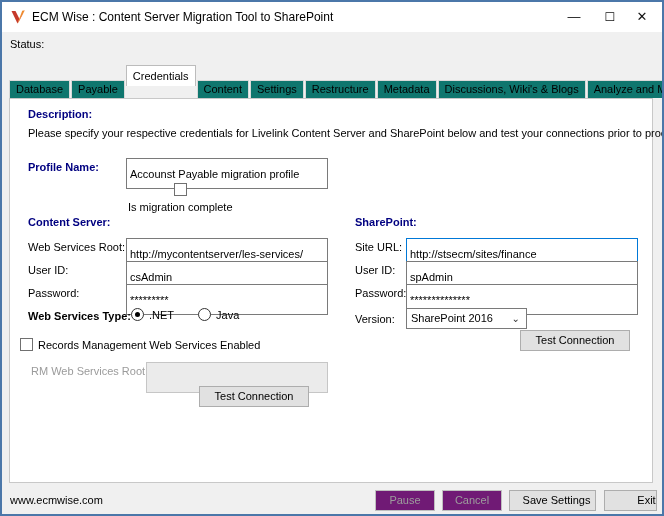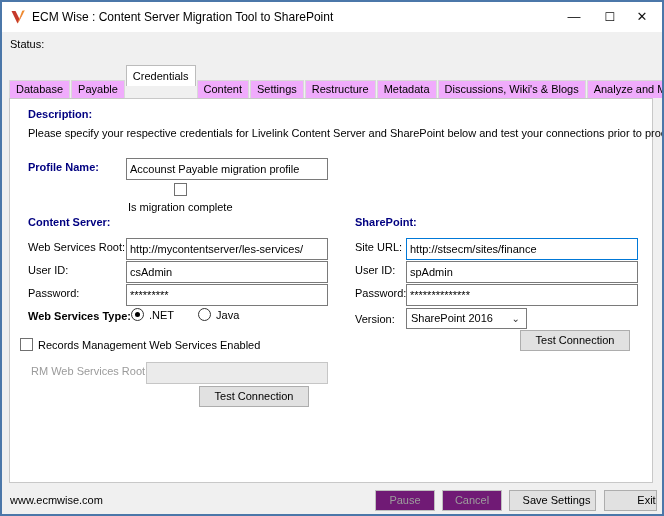--- a/index.html
+++ b/index.html
@@ -13,30 +13,30 @@
   #app-logo { position:absolute; left:8px; top:7px; width:16px; height:16px; }
   #title-text { position:absolute; left:30px; top:8px; font-size:12px; color:#000; white-space:nowrap;text-align:right; }
   .winbtn { position:absolute; top:0; width:32px; height:30px; text-align:center; line-height:30px; font-size:13px; color:#111; cursor:default; }
   #btn-min { right:72px; }
   #btn-max { right:36px; font-size:12px; }
   #btn-close { right:4px; }
   
   #status-label { position:absolute; left:8px; top:36px; font-size:11px; color:#000; }
   
   #tabstrip { position:absolute; left:7px; top:76px; height:21px; display:flex; align-items:flex-end; z-index:3; }
-  .tab { height:18px; line-height:17px; padding:0 6px; font-size:11px; color:#000; background:#f0abfc;
+  .tab { height:18px; line-height:17px; padding:0 6px; font-size:11px; color:#000; background:#0f766e;
          border:1px solid #d9d9d9; border-bottom:none; margin-right:1px; margin-bottom:1px; white-space:nowrap; }
   .tab.selected { height:21px; line-height:20px; background:#ffffff; border-color:#bcbcbc; margin-bottom:13px; }
   
   #tabpage { position:absolute; left:7px; top:96px; width:644px; height:385px; background:#ffffff; border:1px solid #c8c8c8; z-index:1; }
   .heading { position:absolute; font-size:11px; font-weight:bold; color:#000080; white-space:nowrap; }
   .desc-text { position:absolute; left:18px; top:28px; font-size:11px; color:#000; white-space:nowrap; }
   .flabel { position:absolute; font-size:11px; color:#000; white-space:nowrap; }
   .flabel.disabled { color:#9b9b9b; }
-  input.tb { position:absolute; height:22px; border:1px solid #7a7a7a; background:#fff; font-family:"Liberation Sans",sans-serif; font-size:11px; color:#000; padding:0 3px; }
+  input.tb { position:absolute; height:31px; border:1px solid #7a7a7a; background:#fff; font-family:"Liberation Sans",sans-serif; font-size:11px; color:#000; padding:0 3px; }
   input.tb.focused { border:1px solid #0078d7; }
   input.tb.disabled { background:#ebebeb; border-color:#c6c6c6; }
   
   .check { position:absolute; display:flex; align-items:center; gap:5px; font-size:11px; color:#000; }
   .box { width:13px; height:13px; border:1px solid #707070; background:#fff; flex:0 0 auto; }
   .radio-group { position:absolute; display:flex; gap:24px; }
   .radio { display:flex; align-items:center; gap:5px; font-size:11px; color:#000; }
   .circle { width:13px; height:13px; border:1px solid #333; border-radius:50%; background:#fff; position:relative; flex:0 0 auto; }
   .circle.on::after { content:""; position:absolute; left:3px; top:3px; width:5px; height:5px; border-radius:50%; background:#000; }
   

